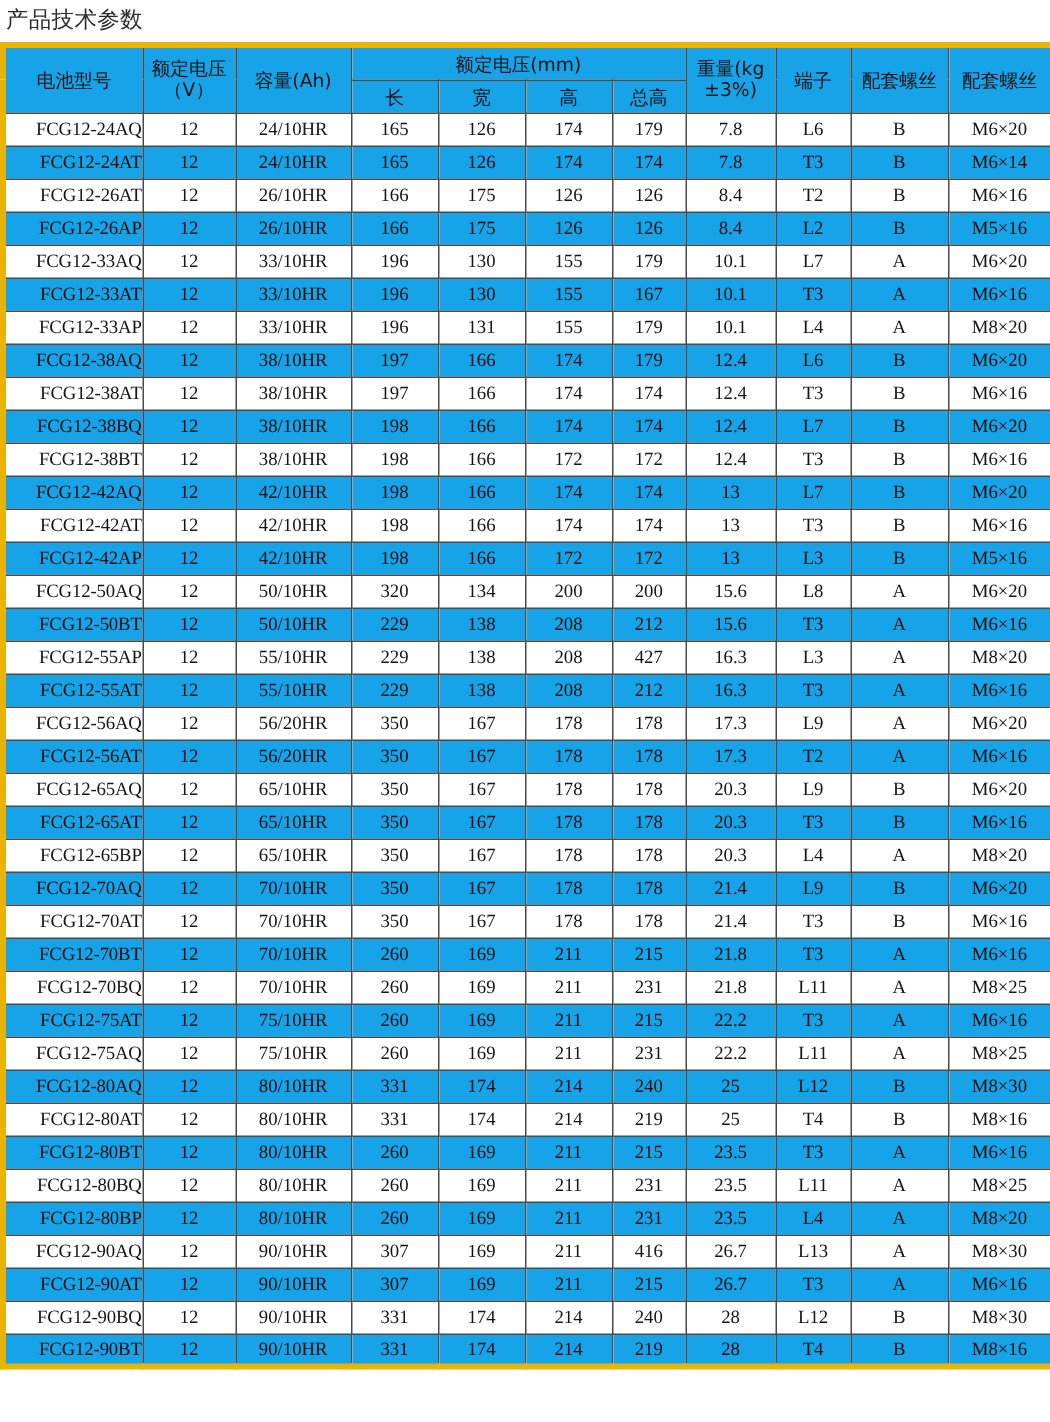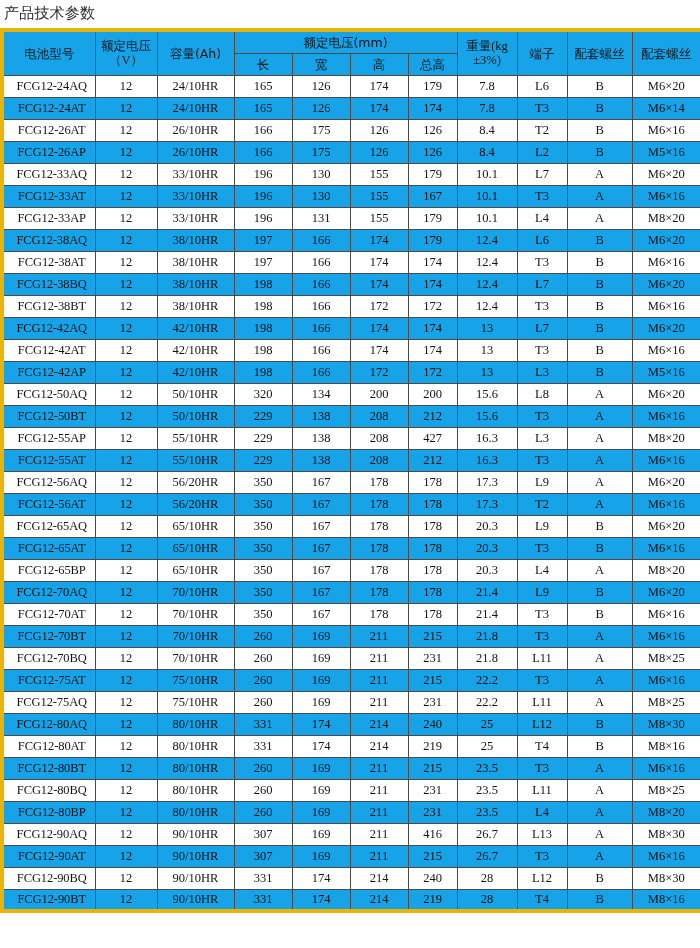--- a/index.html
+++ b/index.html
@@ -60,33 +60,32 @@
     font-size: 12.5px;
     font-weight: 700;
     height: 21px;
   }
   thead th.tall {
     height: 42px;
   }
   thead th .hdr-line {
     display: block;
     line-height: 1.15;
-    font-family: Liberation Serif, serif;
   }
   thead th.sub {
     height: 21px;
   }
 
   
   tbody tr { height: 22px; }
   tbody tr.odd  td { background: #ffffff; color: #141414; }
   tbody tr.even td { background: #16A3E8; color: #0d0d0d; }
 
   tbody td.model {
-    text-align: center;
+    text-align: right;
     padding-left: 5px;
     font-size: 12.5px;
     letter-spacing: -0.1px;
   }
   tbody td {
     font-size: 12.5px;
   }
 
   
   col.c-model { width: 93px; }

